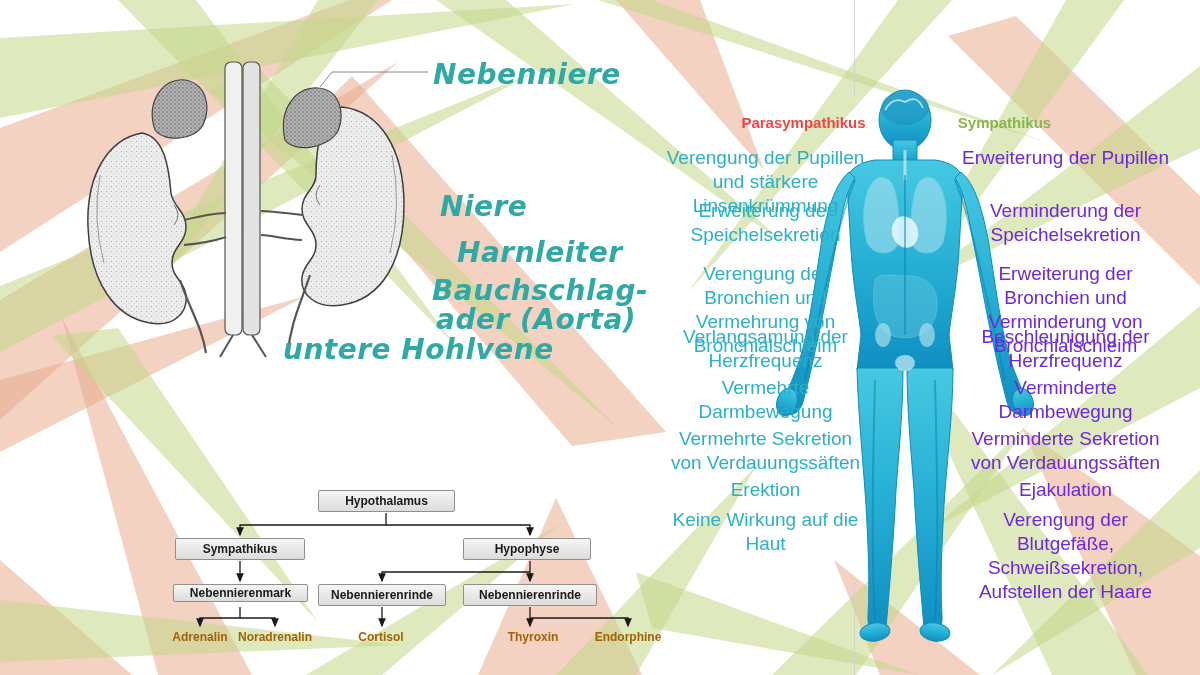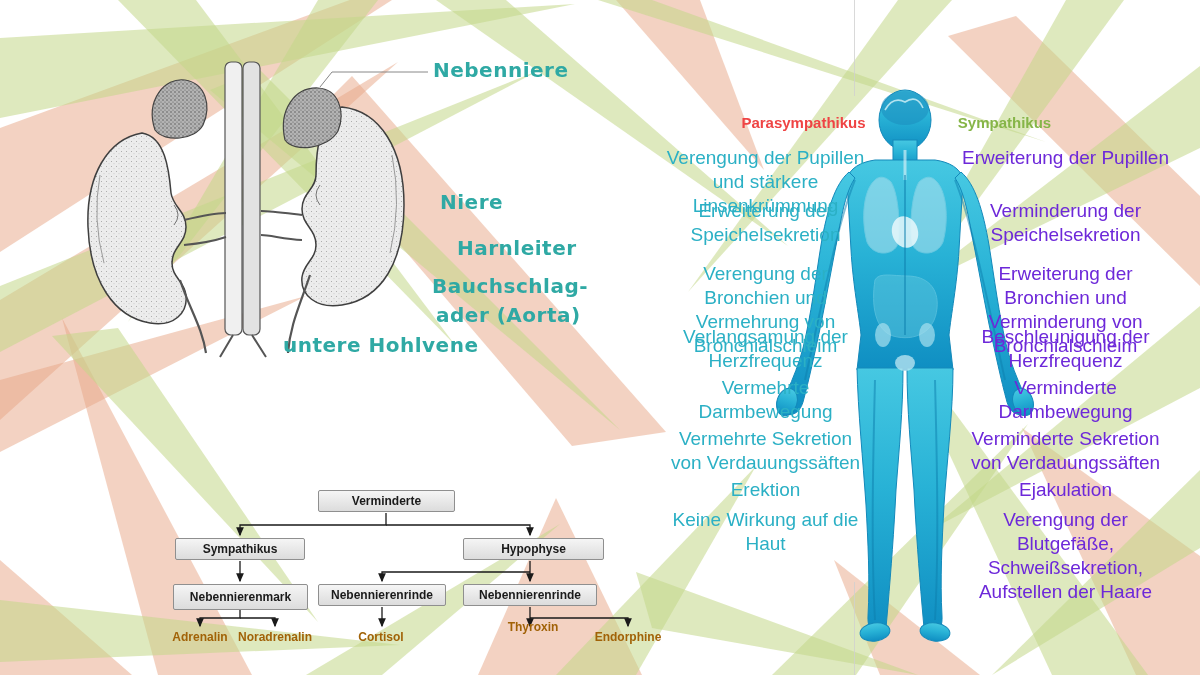--- a/index.html
+++ b/index.html
@@ -7,21 +7,21 @@
          font-family:"Liberation Sans",sans-serif;}
   svg{display:block;}
 
   
   .bg{position:absolute;left:0;top:0;z-index:0;}
   .gutter{position:absolute;width:1px;background:#cfcfcf;opacity:.8;z-index:1;}
 
   
   .kidney-svg{position:absolute;left:70px;top:55px;z-index:2;}
   .hlabel{position:absolute;z-index:3;color:#2fa9a4;font-family:"DejaVu Sans",sans-serif;
-          font-weight:600;font-size:20px;letter-spacing:.5px;white-space:nowrap;}
+          font-style:italic;font-weight:600;font-size:28px;letter-spacing:.5px;white-space:nowrap;}
 
   
   .flowchart{position:absolute;left:150px;top:480px;width:540px;height:190px;z-index:2;}
   .fc-lines{position:absolute;left:0;top:0;}
   .fbox{position:absolute;display:flex;align-items:center;justify-content:center;
         background:linear-gradient(180deg,#f5f5f5,#dcdcdc);border:1px solid #8f8f8f;
         border-radius:2px;font-size:12px;font-weight:bold;color:#1a1a1a;box-sizing:border-box;}
   .fout{position:absolute;transform:translateX(-50%);font-size:12px;font-weight:bold;
         color:#a16207;white-space:nowrap;}
 
@@ -149,30 +149,30 @@
         <path d="M90,81 L90,101" marker-end="url(#arr)"></path>
         <path d="M380,81 L380,101" marker-end="url(#arr)"></path>
         <path d="M380,92 L232,92 L232,101" marker-end="url(#arr)"></path>
         <path d="M90,127 L90,138 L50,138 L50,146" marker-end="url(#arr)"></path>
         <path d="M90,138 L125,138 L125,146" marker-end="url(#arr)"></path>
         <path d="M232,127 L232,146" marker-end="url(#arr)"></path>
         <path d="M380,127 L380,146" marker-end="url(#arr)"></path>
         <path d="M380,138 L478,138 L478,146" marker-end="url(#arr)"></path>
       </g>
     </svg>
-    <div class="fbox" style="left:168px;top:10px;width:137px;height:22px">Verminderte</div>
+    <div class="fbox" style="left:168px;top:10px;width:137px;height:22px">Hypothalamus</div>
     <div class="fbox" style="left:25px;top:58px;width:130px;height:22px">Sympathikus</div>
-    <div class="fbox" style="left:313px;top:58px;width:141px;height:22px">Hypophyse</div>
-    <div class="fbox" style="left:23px;top:104px;width:135px;height:26px">Nebennierenmark</div>
+    <div class="fbox" style="left:313px;top:58px;width:128px;height:22px">Hypophyse</div>
+    <div class="fbox" style="left:23px;top:104px;width:135px;height:18px">Nebennierenmark</div>
     <div class="fbox" style="left:168px;top:104px;width:128px;height:22px">Nebennierenrinde</div>
     <div class="fbox" style="left:313px;top:104px;width:134px;height:22px">Nebennierenrinde</div>
     <div class="fout" style="left:50px;top:150px">Adrenalin</div>
     <div class="fout" style="left:125px;top:150px">Noradrenalin</div>
     <div class="fout" style="left:231px;top:150px">Cortisol</div>
-    <div class="fout" style="left:383px;top:140px">Thyroxin</div>
+    <div class="fout" style="left:383px;top:150px">Thyroxin</div>
     <div class="fout" style="left:478px;top:150px">Endorphine</div>
   </div>
 
   <svg class="body-svg" width="260" height="575" viewBox="0 0 260 575">
     <defs>
       <linearGradient id="bodyG" x1="0" y1="0" x2="0" y2="1">
         <stop offset="0" stop-color="#46c8e2"></stop>
         <stop offset="0.45" stop-color="#28b2d6"></stop>
         <stop offset="1" stop-color="#0f8ec2"></stop>
       </linearGradient>

